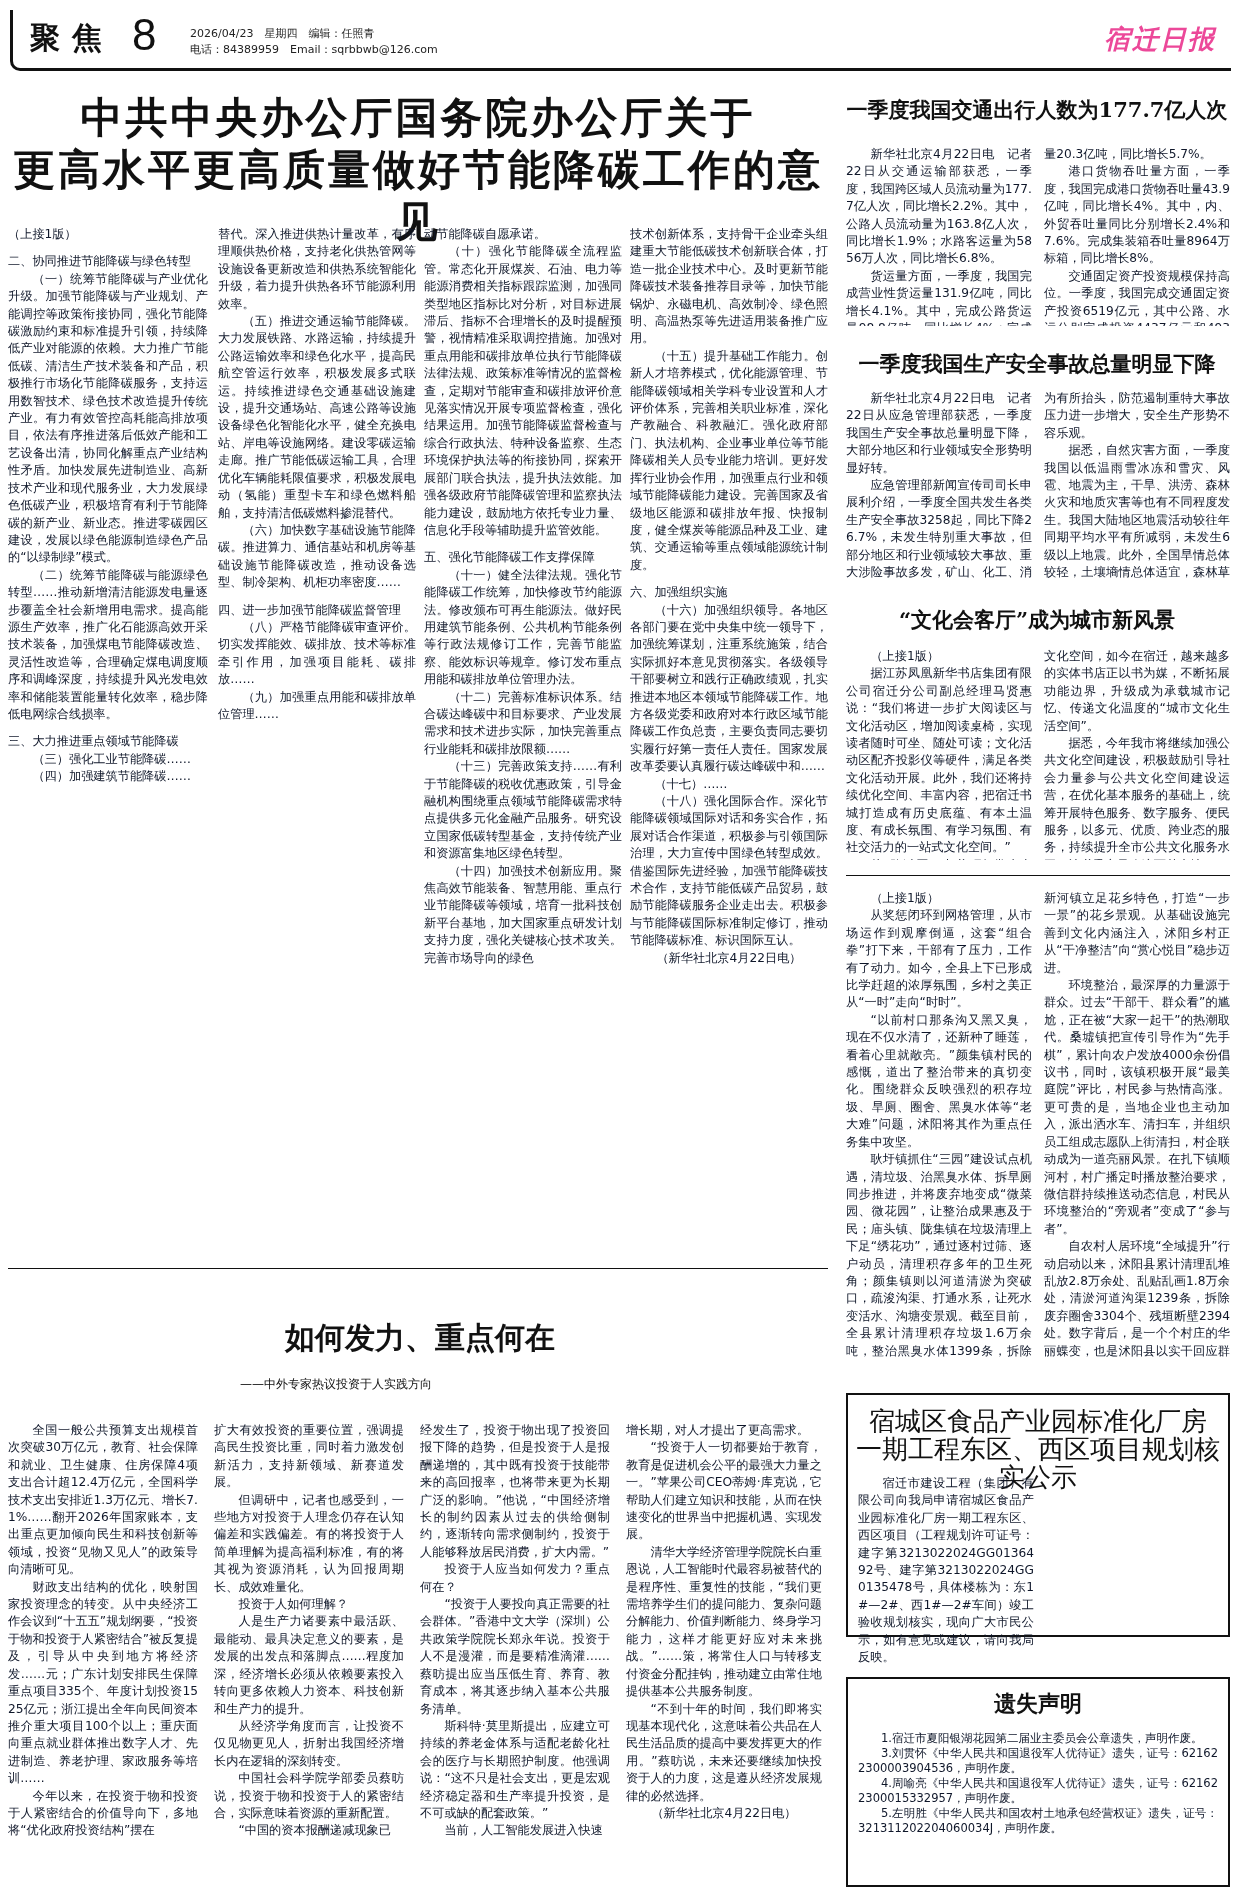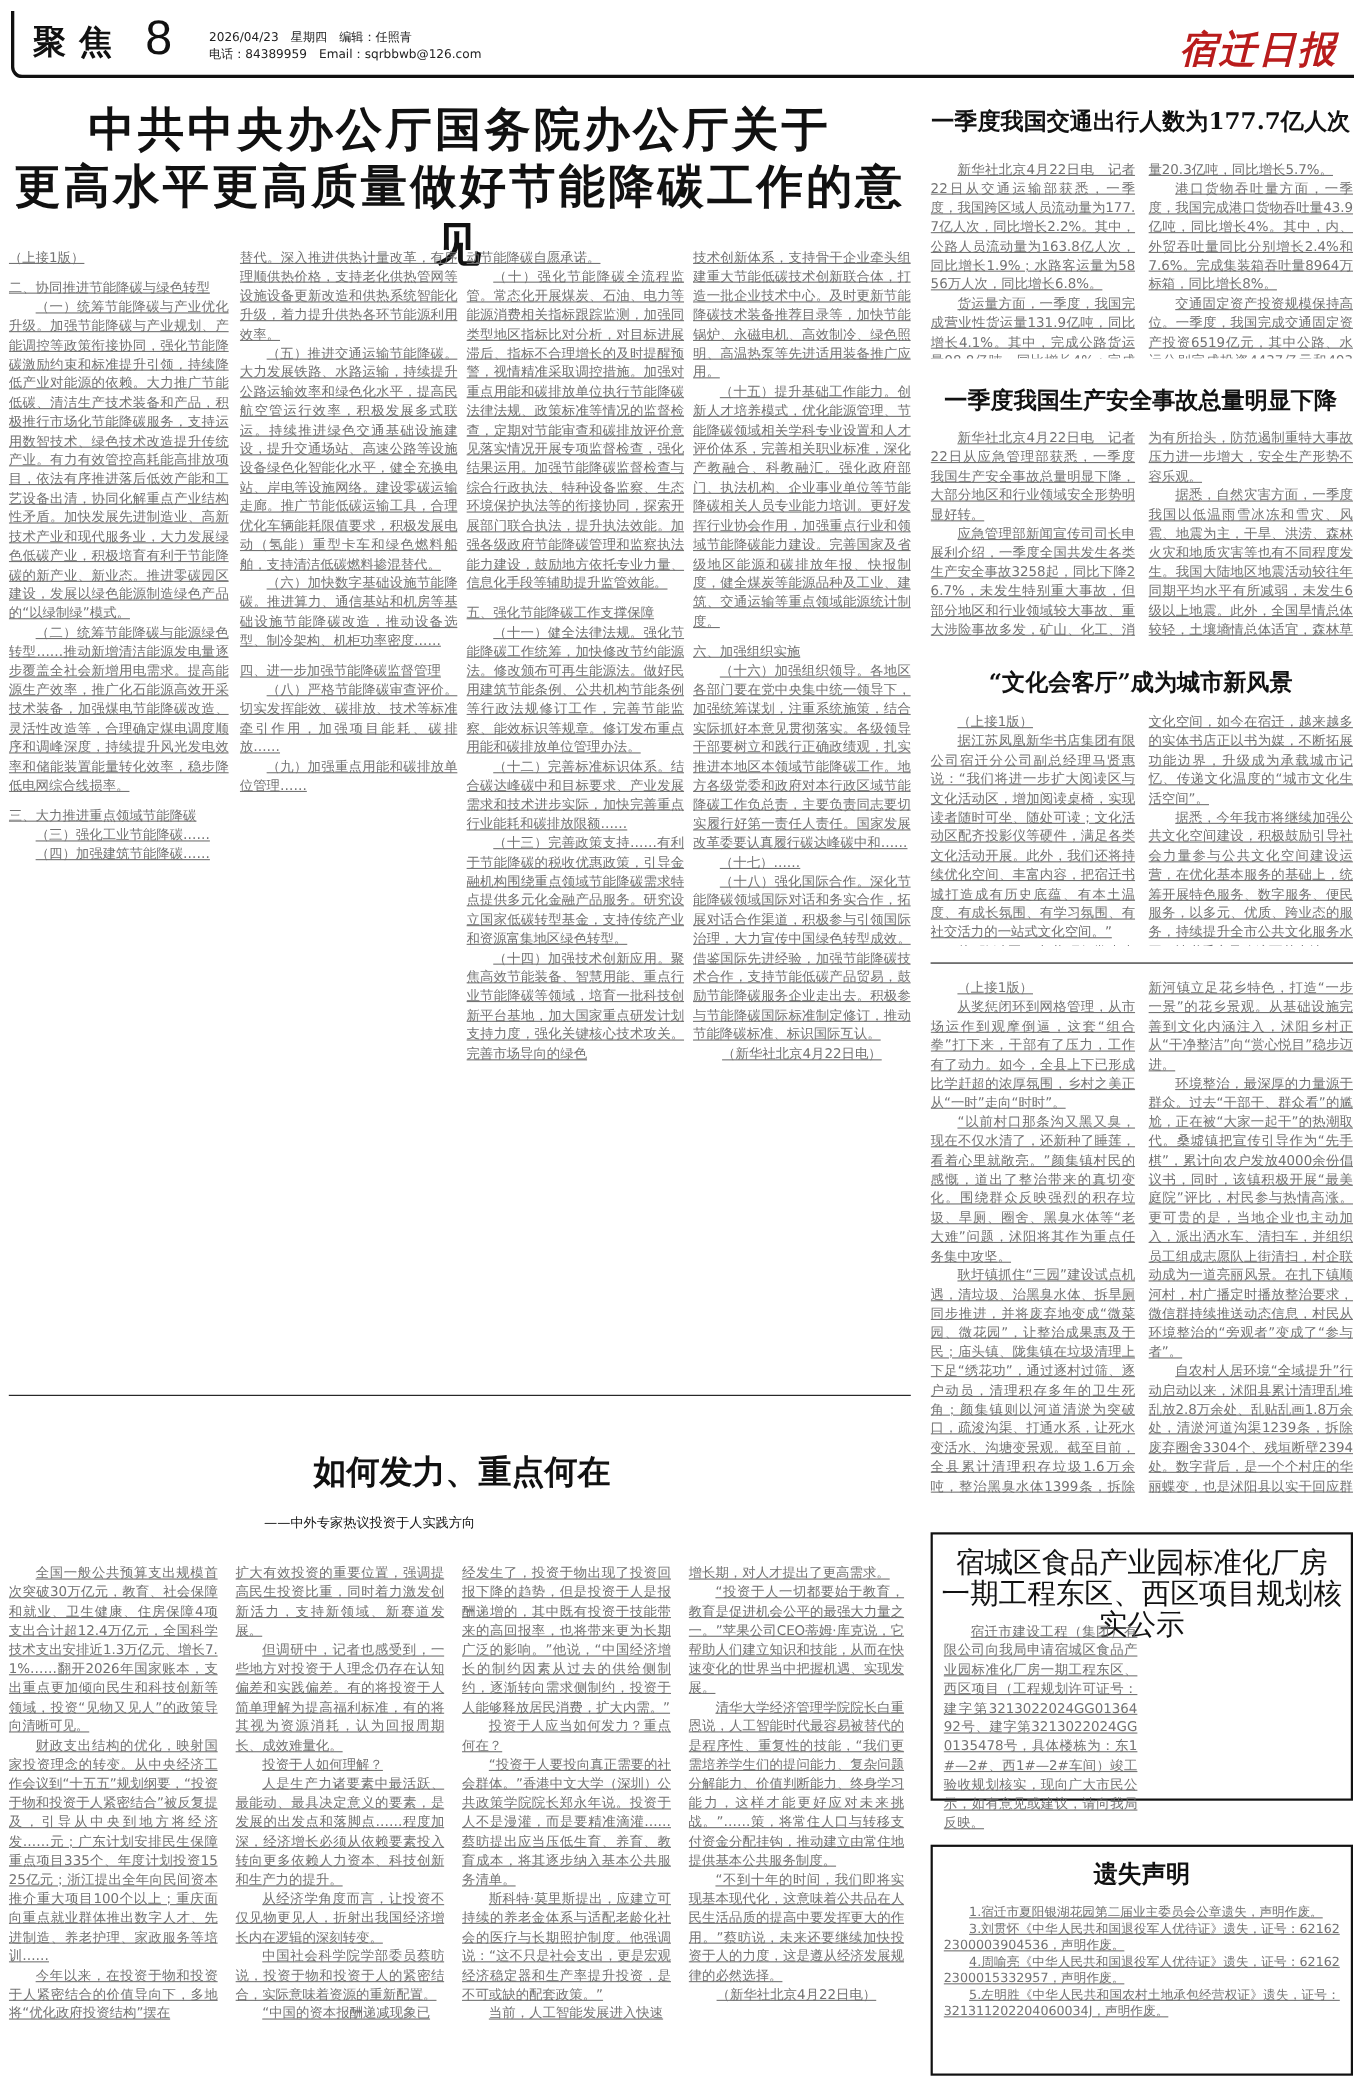--- a/index.html
+++ b/index.html
@@ -4,24 +4,24 @@
 <style>
   html, body { margin:0; padding:0; background:#fff; }
   body { width:1236px; height:1898px; position:relative; overflow:hidden; font-family:"DejaVu Sans", sans-serif; color:#111; }
   .abs { position:absolute; }
   
   .mast { left:0; top:0; width:1236px; height:80px; }
   .mast-box { position:absolute; left:10px; top:10px; width:1218px; height:58px; border-left:3px solid #111; border-bottom:3px solid #111; border-bottom-left-radius:10px; }
   .sec-name { position:absolute; left:30px; top:18px; font-family:"DejaVu Serif", serif; font-size:30px; font-weight:bold; letter-spacing:12px; }
   .page-num { position:absolute; left:132px; top:12px; font-family:"Liberation Sans", sans-serif; font-size:44px; line-height:46px; }
   .meta { position:absolute; left:190px; top:26px; font-size:11px; line-height:16px; color:#222; }
-  .paper-logo { position:absolute; right:20px; top:22px; font-family:Liberation Serif, serif; font-style:italic; font-size:34px; font-weight:bold; color:#b91c1c; letter-spacing:2px; }
+  .paper-logo { position:absolute; right:20px; top:22px; font-family:Liberation Serif, serif; font-style:italic; font-size:26px; font-weight:bold; color:#ec4899; letter-spacing:2px; }
   
   .main-hl { left:8px; top:92px; width:820px; font-family:"DejaVu Sans", sans-serif; font-weight:bold; font-size:42px; line-height:52px; letter-spacing:3px; text-align:center; }
-  .col { font-size:12.2px; line-height:17.4px; text-align:justify; color:#737373; word-break:break-all;text-decoration:underline; }
+  .col { font-size:12.2px; line-height:17.4px; text-align:justify; color:#0f172a; word-break:break-all; }
   .col p { margin:0; text-indent:2em; }
   .col p.noi { text-indent:0; }
   .col p.h { text-indent:0; margin:10px 0 0 0; }
   .col p.src { text-align:center; text-indent:0; }
   .art-hl { font-family:"DejaVu Serif", serif; font-weight:bold; text-align:center; }
   .box { border:2px solid #111; }
   .rule { background:#111; }
 </style>
 </head>
 <body>

